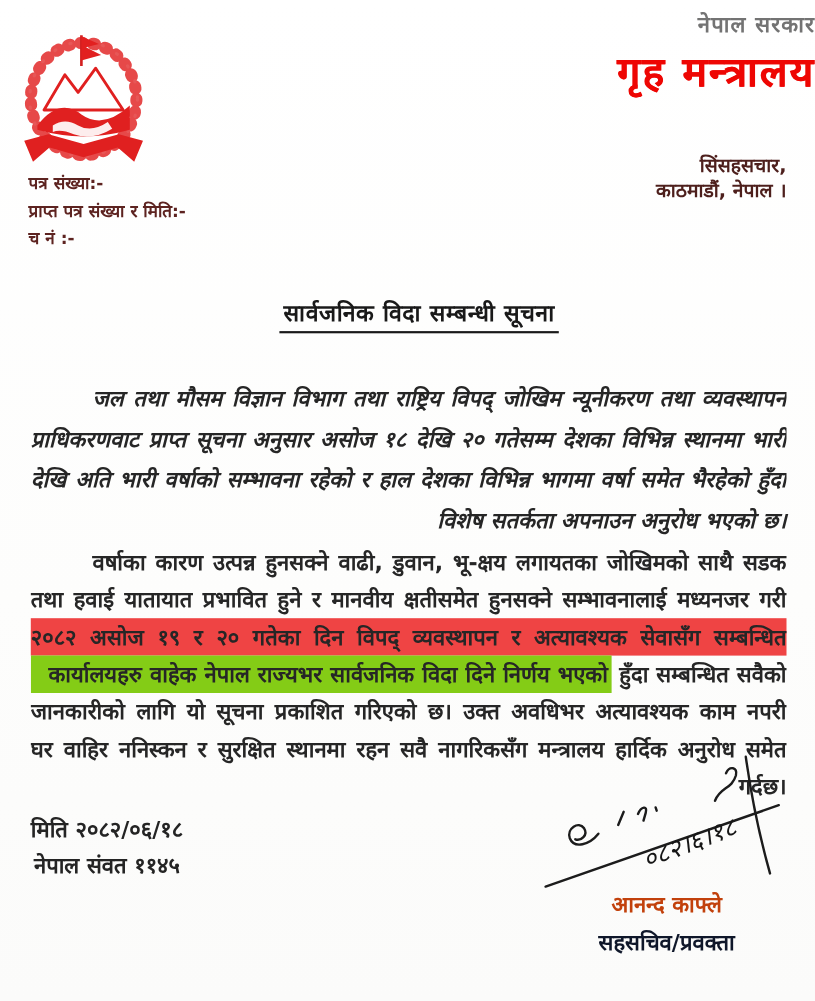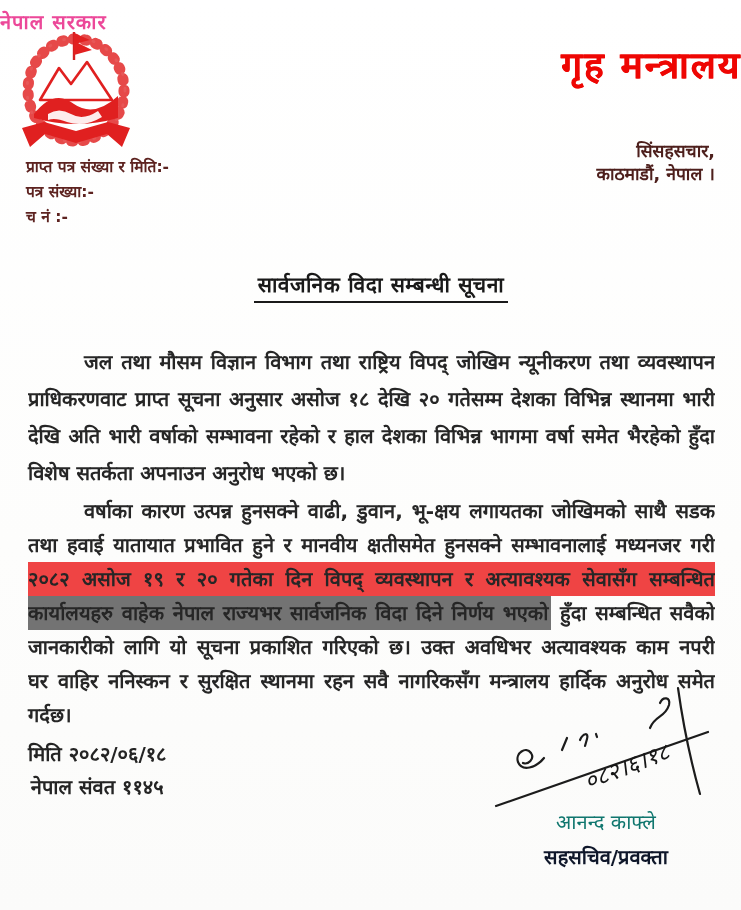--- a/index.html
+++ b/index.html
@@ -7,22 +7,22 @@
     width: 741px; height: 910px;
     background: linear-gradient(180deg, #ffffff 0%, #fdfdfc 60%, #fbfbfa 100%);
     font-family: "DejaVu Sans", "Liberation Sans", sans-serif;
     overflow: hidden; position: relative;
     color: #242424;
   }
   .abs { position: absolute; }
 
   
   .gov-name {
-    top: 8px; left: 0; right: 0; text-align: left;
-    font-size: 20px; font-weight: 700; color: #ec4899; letter-spacing: 1px;
+    top: 8px; left: 0; right: 0; text-align: right;
+    font-size: 20px; font-weight: 700; color: #737373; letter-spacing: 1px;
   }
   .ministry-name {
     top: 38px; left: 0; right: 0; text-align: right;
     font-size: 37px; font-weight: 800; color: #ee0603; letter-spacing: 2px;
     text-shadow: 0.6px 0 0 #ee0603;
   }
   .emblem { left: 14px; top: 26px; width: 124px; height: 132px; }
 
   .ref-block {
     left: 26px; top: 155px;
@@ -35,40 +35,40 @@
 
   
   .notice-title-wrap { top: 270px; left: 0; right: 0; text-align: center; margin-left: 21px; }
   .notice-title {
     display: inline-block; font-size: 21px; font-weight: 800; color: #191919;
     border-bottom: 2.5px solid #1a1a1a; padding: 0 4px 3px 4px; letter-spacing: 0.5px;
   }
 
   
   .para { left: 28px; right: 26px; font-size: 20px; font-weight: 600; color: #262626; }
-  .para1 { top: 344px; }
+  .para1 { top: 344px; font-style: italic; }
   .para2 { top: 494px; }
   .jline { text-align: justify; overflow: hidden; }
   .jline::after { content: ""; display: inline-block; width: 100%; height: 0; }
   .p1line { height: 37px; line-height: 37px; }
   .p2line { height: 34px; line-height: 34px; }
-  .lastline { line-height: 34px; text-align: left; }
+  .lastline { line-height: 34px; text-align: right; }
   .p1last { line-height: 37px; }
   .indent { text-indent: 56px; }
   .hl-band { background: #ef4444; }
-  .hl-span { background: #737373; padding: 7px 3px 9px 0; }
+  .hl-span { background: #84cc16; padding: 7px 3px 9px 16px; }
 
   
   .date-block {
     left: 28px; top: 738px;
     font-size: 20px; font-weight: 700; color: #242424; line-height: 33px; text-align: center;
   }
   .sign-block { right: 14px; top: 684px; width: 242px; text-align: center; }
   .sign-svg { width: 228px; height: 126px; display: block; margin: 0 auto; }
-  .sign-name { font-size: 20px; font-weight: 400; color: #0f766e; margin-top: -2px; }
+  .sign-name { font-size: 20px; font-weight: 700; color: #c2410c; margin-top: -2px; }
   .sign-designation { font-size: 20px; font-weight: 700; color: #0f172a; margin-top: 8px; }
 </style>
 </head>
 <body>
 
 <div class="abs gov-name">नेपाल सरकार</div>
 <div class="abs ministry-name">गृह मन्त्रालय</div>
 
 <div class="abs emblem">
   <svg viewBox="0 0 124 132" width="124" height="132" xmlns="http://www.w3.org/2000/svg">
@@ -85,22 +85,22 @@
 
     <path d="M20 88 Q40 62 60 78 Q80 92 104 70 L104 92 Q62 104 20 92 Z" fill="#e02020"></path>
 
     <path d="M34 88 q11 -7 23 0 q12 7 27 -3 l4 6 q-18 11 -35 5 q-12 -5 -19 -2 z" fill="#ffffff" opacity="0.92"></path>
 
     <path d="M8 102 L30 96 L62 105 L94 96 L116 102 L108 121 L93 108 L62 117 L31 108 L16 121 Z" fill="#e02020"></path>
   </svg>
 </div>
 
 <div class="abs ref-block">
+  <div>पत्र संख्या:-</div>
   <div>प्राप्त पत्र संख्या र मिति:-</div>
-  <div>पत्र संख्या:-</div>
   <div>च नं :-</div>
 </div>
 
 <div class="abs address-block">
   <div>सिंसहसचार,</div>
   <div>काठमाडौं, नेपाल ।</div>
 </div>
 
 <div class="abs notice-title-wrap">
   <span class="notice-title">सार्वजनिक विदा सम्बन्धी सूचना</span>

